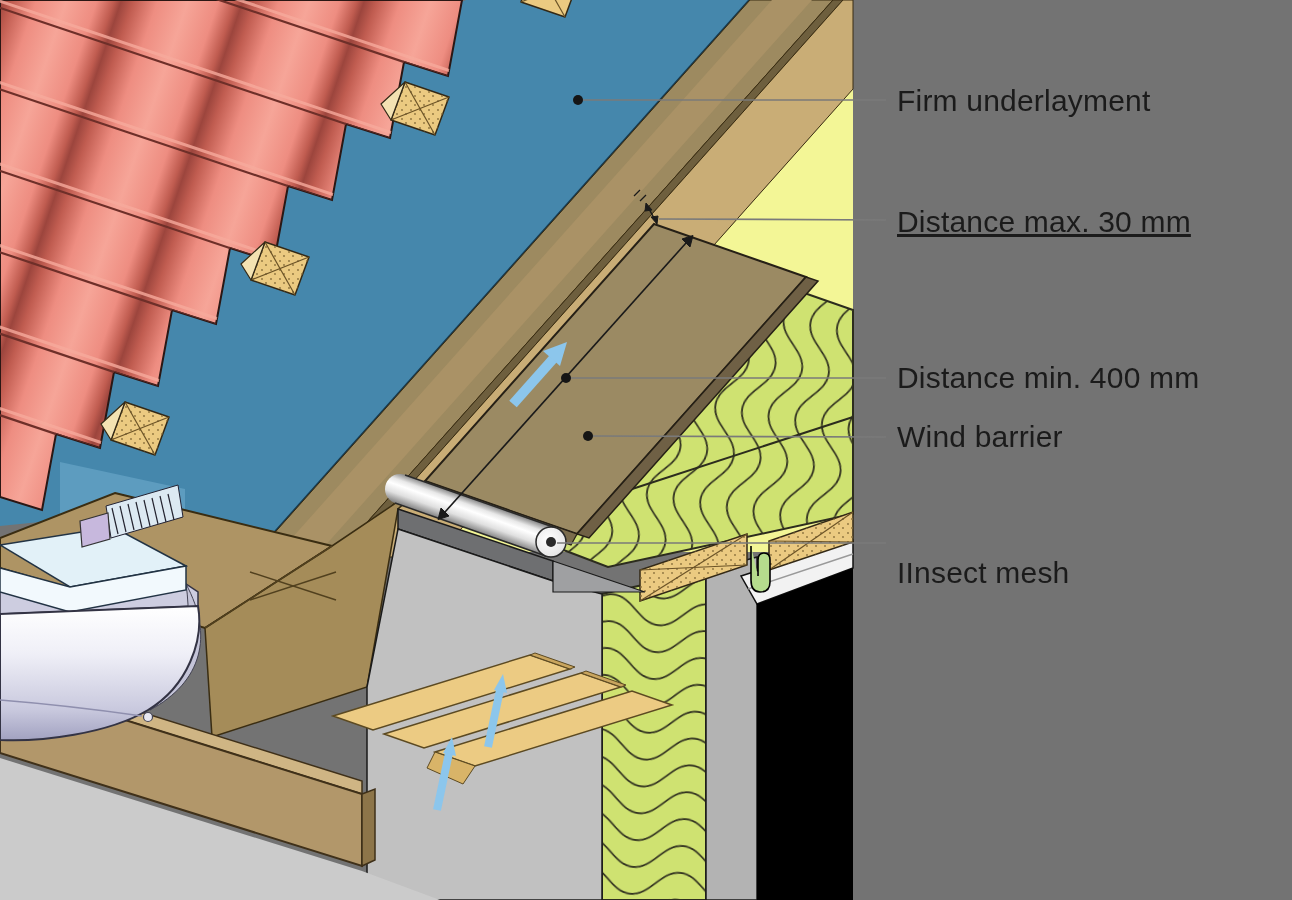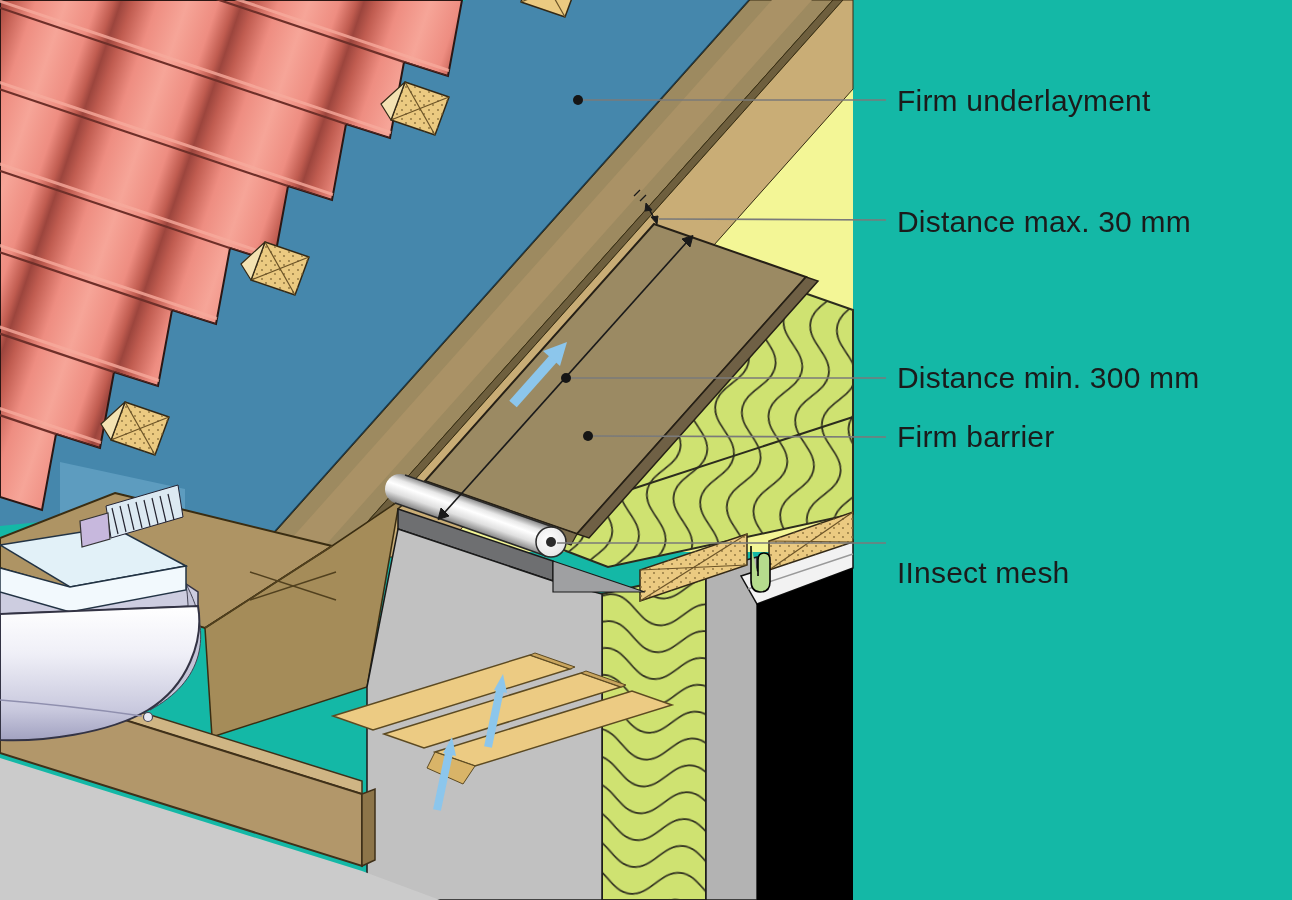--- a/index.html
+++ b/index.html
@@ -1,22 +1,22 @@
 <!DOCTYPE html>
 <html><head>
 <meta charset="utf-8">
 <style>
   html,body{margin:0;padding:0;background:#ffffff;}
-  #stage{position:relative;width:1292px;height:900px;background:#14b8a6;overflow:hidden;
+  #stage{position:relative;width:1292px;height:900px;background:#737373;overflow:hidden;
          font-family:"Liberation Sans","DejaVu Sans",sans-serif;}
   #scene{position:absolute;left:0;top:0;}
   .lbl{position:absolute;left:897px;font-size:30px;line-height:36px;color:#1b1b1b;
        white-space:nowrap;letter-spacing:0.2px;}
   #lbl-firm{top:83px;}
-  #lbl-d30{top:204px;}
+  #lbl-d30{top:204px;text-decoration:underline;}
   #lbl-d300{top:360px;}
   #lbl-wind{top:419px;}
   #lbl-mesh{top:525px;margin-top:30px;}
 </style>
 </head>
 <body>
 
 <div id="stage">
 <svg id="scene" width="1292" height="900" viewBox="0 0 1292 900">
   <defs>
@@ -290,16 +290,16 @@
   </g>
   <g fill="#151515">
     <circle cx="578" cy="100" r="5"></circle>
     <circle cx="566" cy="378" r="5"></circle>
     <circle cx="588" cy="436" r="5"></circle>
   </g>
 </svg>
 
   <div class="lbl" id="lbl-firm">Firm underlayment</div>
   <div class="lbl" id="lbl-d30">Distance max. 30 mm</div>
-  <div class="lbl" id="lbl-d300">Distance min. 300 mm</div>
-  <div class="lbl" id="lbl-wind">Firm barrier</div>
+  <div class="lbl" id="lbl-d300">Distance min. 400 mm</div>
+  <div class="lbl" id="lbl-wind">Wind barrier</div>
   <div class="lbl" id="lbl-mesh">IInsect mesh</div>
 </div>
 
 </body></html>

